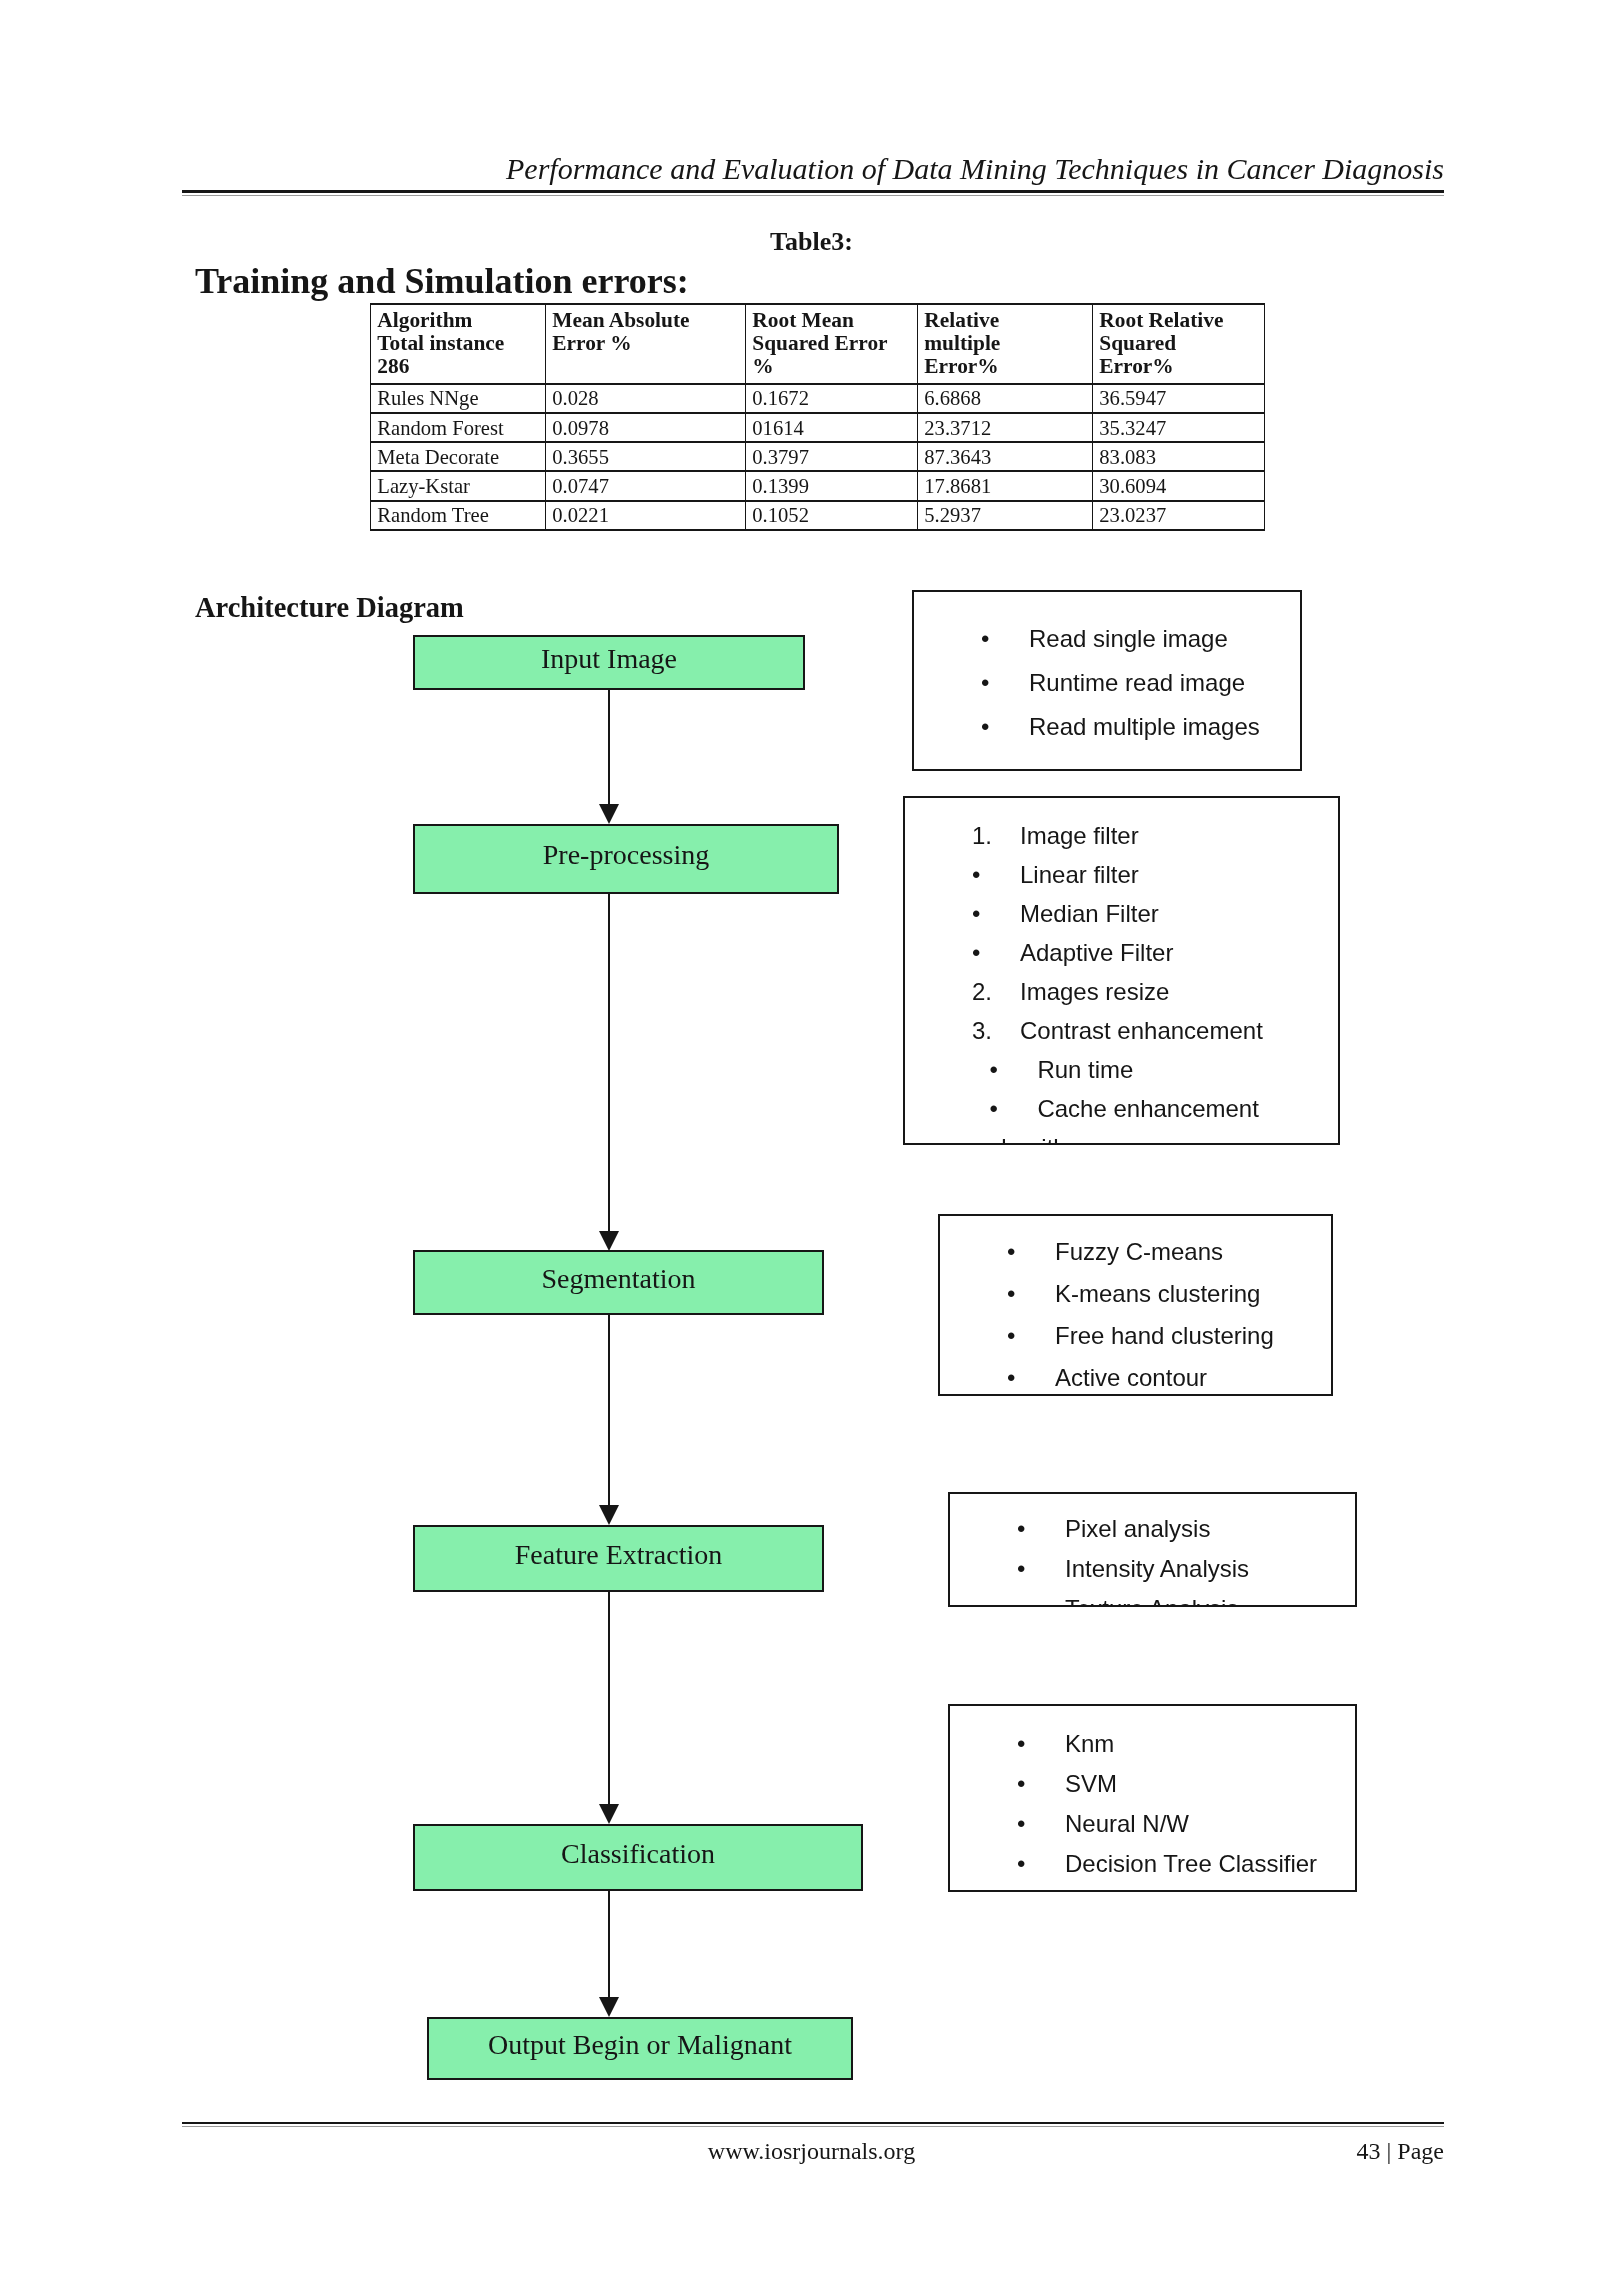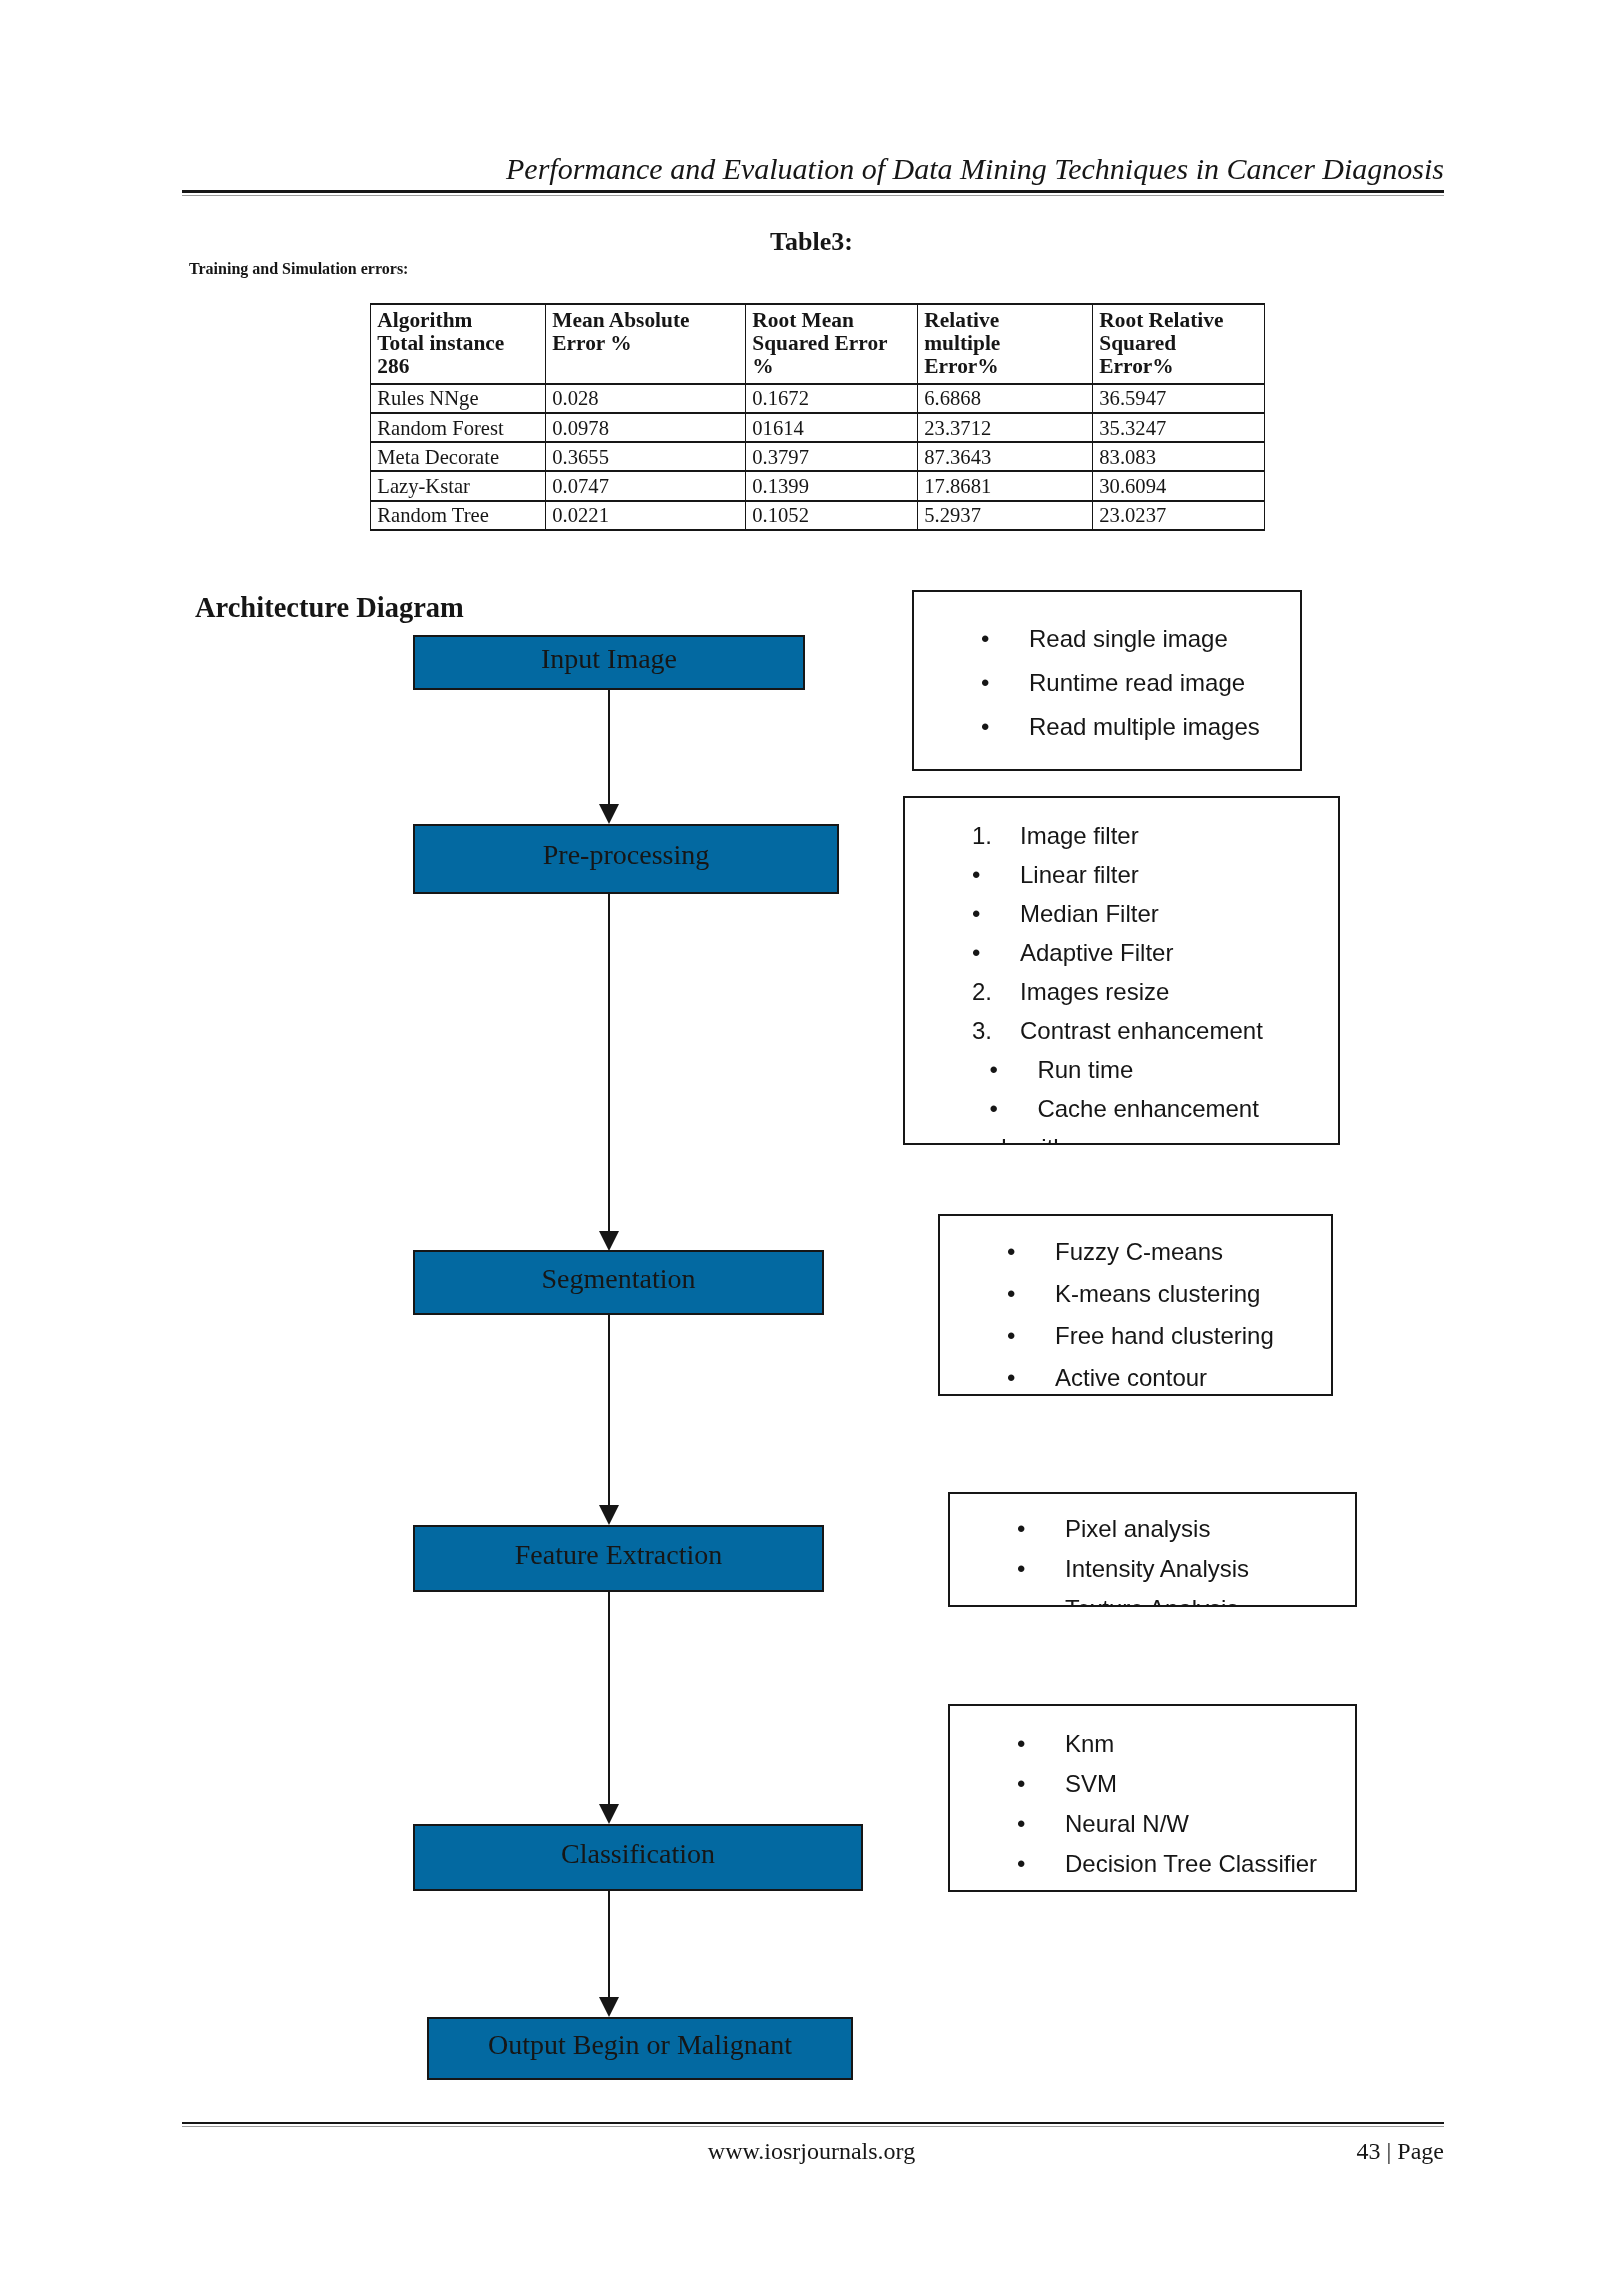--- a/index.html
+++ b/index.html
@@ -24,22 +24,22 @@
   }
   .hdr-rule::after{
     content:""; position:absolute; left:0; right:0; top:4.8px; height:0.8px; background:#9a9a9a;
   }
   
   .tbl-caption{
     position:absolute; left:0; right:0; top:227px;
     text-align:center; font-weight:bold; font-size:26px;
   }
   .tbl-heading{
-    position:absolute; left:189px; top:260px;
-    font-weight:bold; font-size:16px;
+    position:absolute; left:195px; top:260px;
+    font-weight:bold; font-size:36px;
   }
   table.results{
     position:absolute; left:370px; top:303px; width:894px;
     border-collapse:collapse; table-layout:fixed;
     font-size:20.6px;
   }
   table.results th, table.results td{
     border-left:1.6px solid #161616; border-right:1.6px solid #161616;
     border-top:2.4px solid #161616; border-bottom:2.4px solid #161616;
     padding:1.6px 6.3px;
@@ -53,21 +53,21 @@
   
   .arch-heading{
     position:absolute; left:195px; top:592px;
     font-weight:bold; font-size:28.5px;
   }
   .node{
     position:absolute;
     border:2.4px solid #161616;
     display:flex; align-items:center; justify-content:center;
     font-size:28px; padding-bottom:8px; box-sizing:border-box;
-    background:#0369a1;
+    background:#86efac;
   }
   .node1{left:413px; top:635px;  width:392px; height:55px;}
   .node2{left:413px; top:824px; width:426px; height:70px;}
   .node3{left:413px; top:1250px; width:411px; height:65px;}
   .node4{left:413px; top:1525px; width:411px; height:67px;}
   .node5{left:413px; top:1824px; width:450px; height:67px;}
   .node6{left:427px; top:2017px; width:426px; height:63px;}
   
   .arrow{position:absolute; left:597px; width:24px;}
   .arrow .shaft{width:2.4px; margin:0 auto; background:#161616;}

